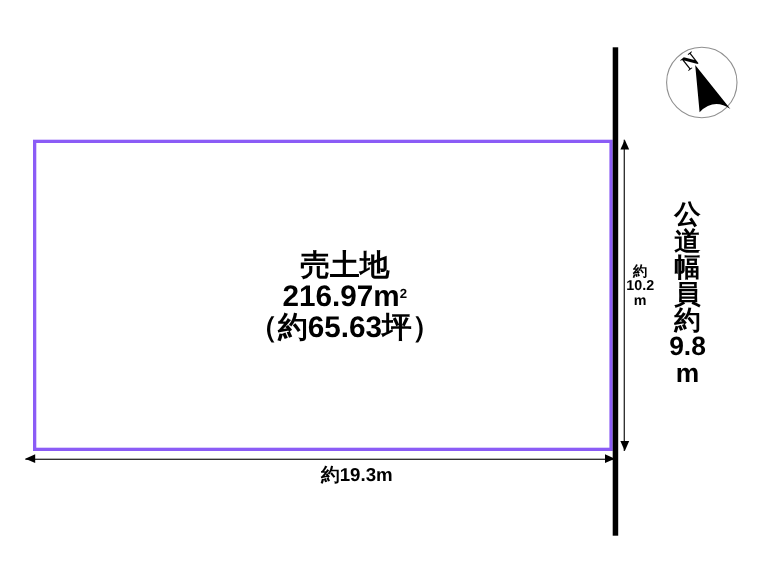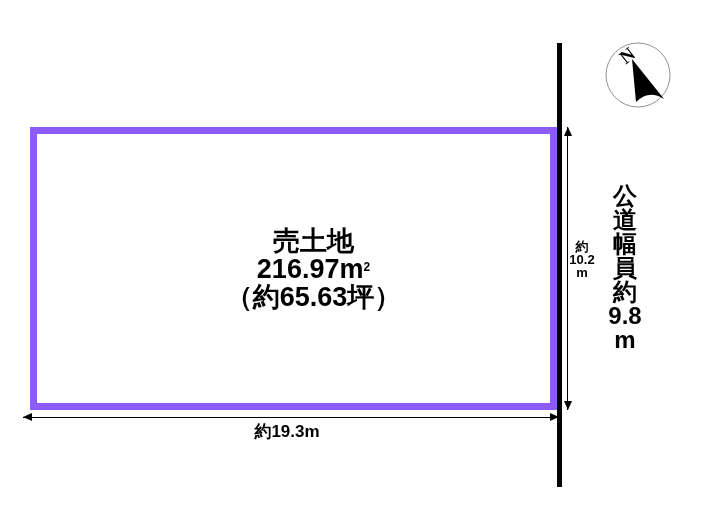--- a/index.html
+++ b/index.html
@@ -17,21 +17,21 @@
     color: #000;
   }
 
   
   .parcel-rect {
     position: absolute;
     left: 30px;
     top: 127px;
     width: 527px;
     height: 283px;
-    border: 7px solid #8b5cf6;
+    border: 3px solid #8b5cf6;
     box-sizing: border-box;
     display: flex;
     align-items: center;
     justify-content: center;
     padding-left: 40px;
   }
   .parcel-label {
     text-align: center;
     font-weight: bold;
     font-size: 27px;
@@ -108,21 +108,21 @@
     border-bottom: 4px solid transparent;
   }
   .dim-h .head-left  { left: 0;  border-right: 9px solid #000; }
   .dim-h .head-right { right: 0; border-left: 9px solid #000; }
 
   .dim-h-label {
     position: absolute;
     left: 217px;
     top: 420px;
     width: 140px;
-    text-align: center;
+    text-align: right;
     font-size: 17px;
     font-weight: bold;
   }
 
   
   .road-caption {
     position: absolute;
     left: 603px;
     top: 184px;
     width: 44px;

